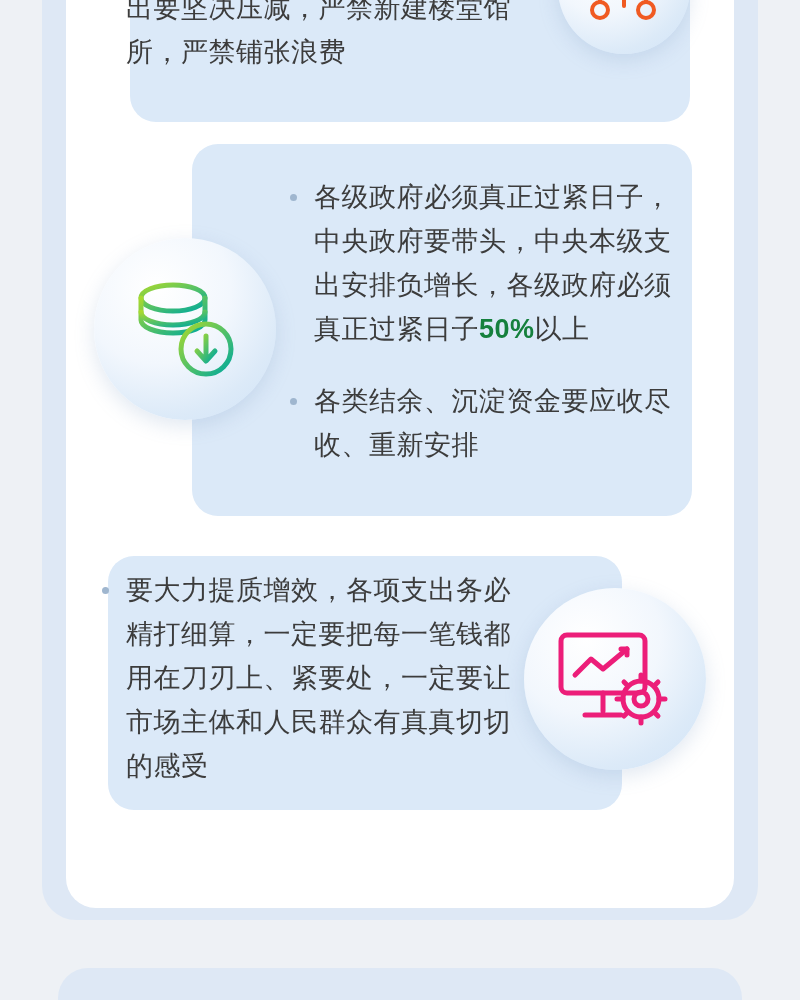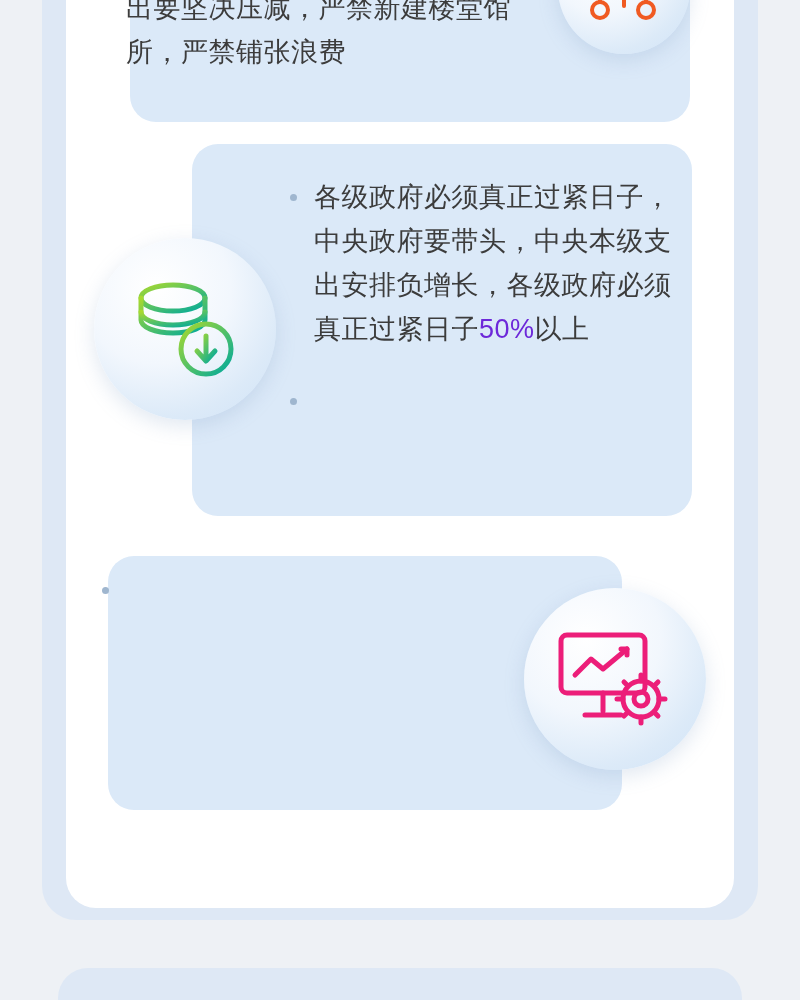--- a/index.html
+++ b/index.html
@@ -81,21 +81,21 @@
     position: absolute;
     left: 2px;
     top: 19px;
     width: 7px;
     height: 7px;
     border-radius: 50%;
     background: #9fb6cf;
   }
   .no-bullet { padding-left: 0; }
 
-  .hl { color: #6d28d9; font-weight: normal; margin-top: 40px; }
+  .hl { color: #15803d; font-weight: bold; margin-top: 40px; }
 
   
   .icon-badge {
     position: absolute;
     border-radius: 50%;
     background: radial-gradient(circle at 34% 28%, #ffffff 0%, #f2f7fd 42%, #dceaf8 72%, #cfe2f6 100%);
     box-shadow: 0 6px 20px rgba(120,150,190,0.22);
     display: flex;
     align-items: center;
     justify-content: center;
@@ -158,26 +158,28 @@
 <div class="text-block" id="block-2">
   <div class="bullet-row">
     <span class="dot"></span>
     <span>各级政府必须真正过紧日子，中央政府要带头，中央本级支出安排负增长，各级政府必须真正过紧日子</span><span class="hl">50%</span><span>以上</span>
   </div>
 </div>
 
 <div class="text-block" id="block-3">
   <div class="bullet-row">
     <span class="dot"></span>
+    <span>各类结余、沉淀资金要应收尽收、重新安排</span>
   </div>
 </div>
 
 <div class="text-block" id="block-4">
   <div class="bullet-row">
     <span class="dot"></span>
+    <span>要大力提质增效，各项支出务必精打细算，一定要把每一笔钱都用在刀刃上、紧要处，一定要让市场主体和人民群众有真真切切的感受</span>
   </div>
 </div>
 
 <div class="icon-badge" id="badge-monitor">
   <svg width="116" height="104" viewBox="0 0 116 104" aria-hidden="true">
     <g fill="none" stroke="#ec1e79" stroke-width="5" stroke-linecap="round" stroke-linejoin="round">
       <rect x="4" y="8" width="84" height="58" rx="6"></rect>
       <path d="M18 48 L34 32 L46 42 L70 22"></path>
       <path d="M64 22 L70 22 L70 28"></path>
       <path d="M46 66 L46 84 M28 88 L64 88"></path>

